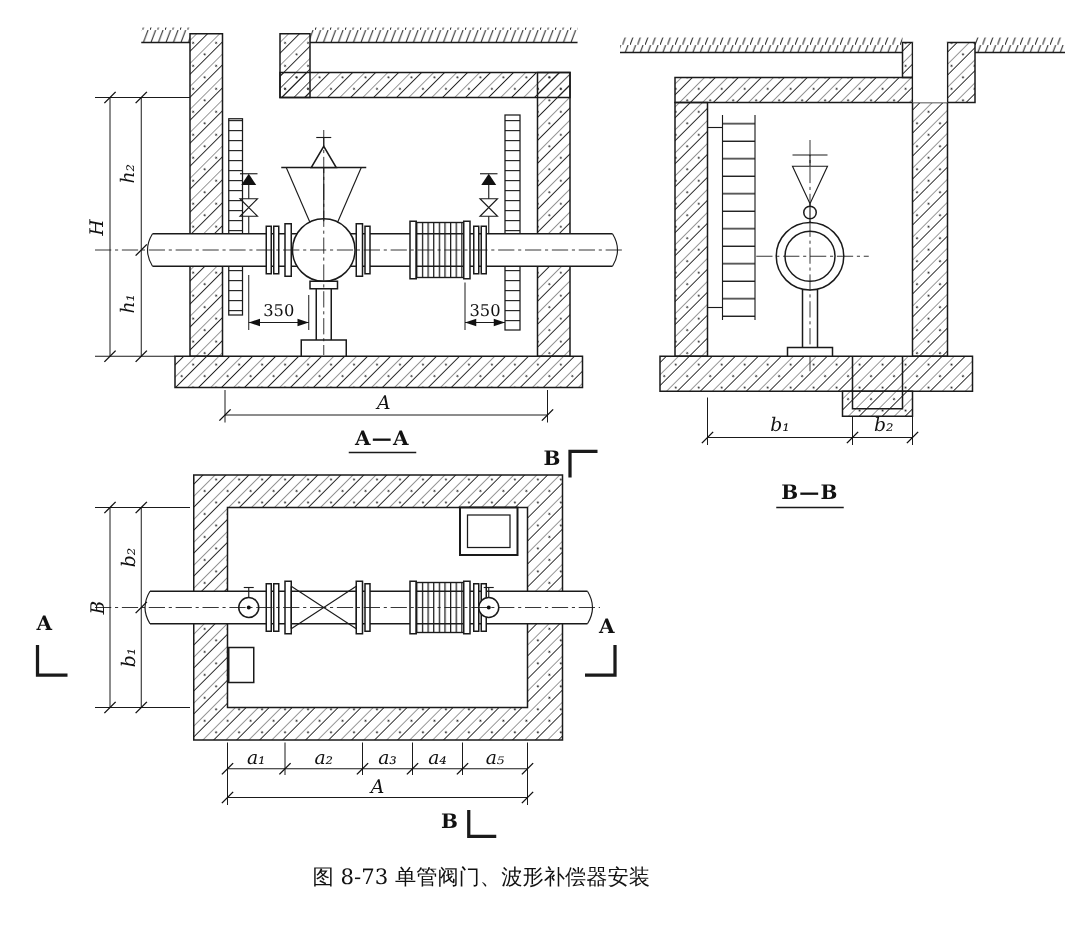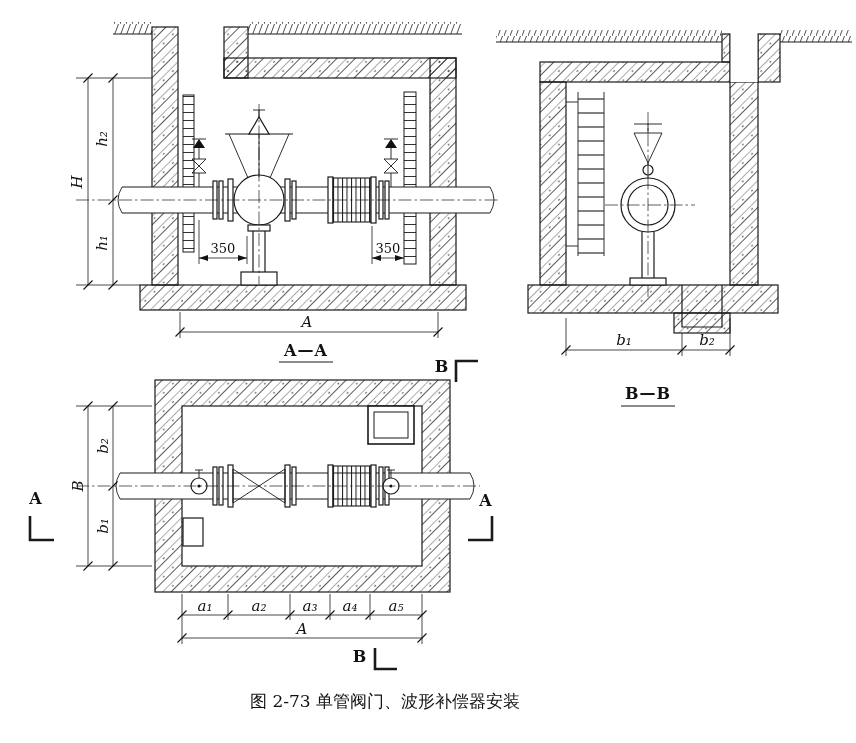--- a/index.html
+++ b/index.html
@@ -340,14 +340,14 @@
       <text class="dimtx" text-anchor="middle" x="350" y="611">a₄</text>
       <text class="dimtx" text-anchor="middle" x="396" y="611">a₅</text>
       <line x1="182" y1="638" x2="422" y2="638" class="dm"></line>
       <use href="#tk" transform="translate(182,638)"></use>
           <use href="#tk" transform="translate(422,638)"></use>
       <text class="dimtx" text-anchor="middle" x="302" y="634">A</text>
     </g>
   </g>
 </svg>
 
-<div class="caption">图 2-73  单管阀门、波形补偿器安装</div>
+<div class="caption">图 8-73  单管阀门、波形补偿器安装</div>
 </div>
 
 </body></html>

